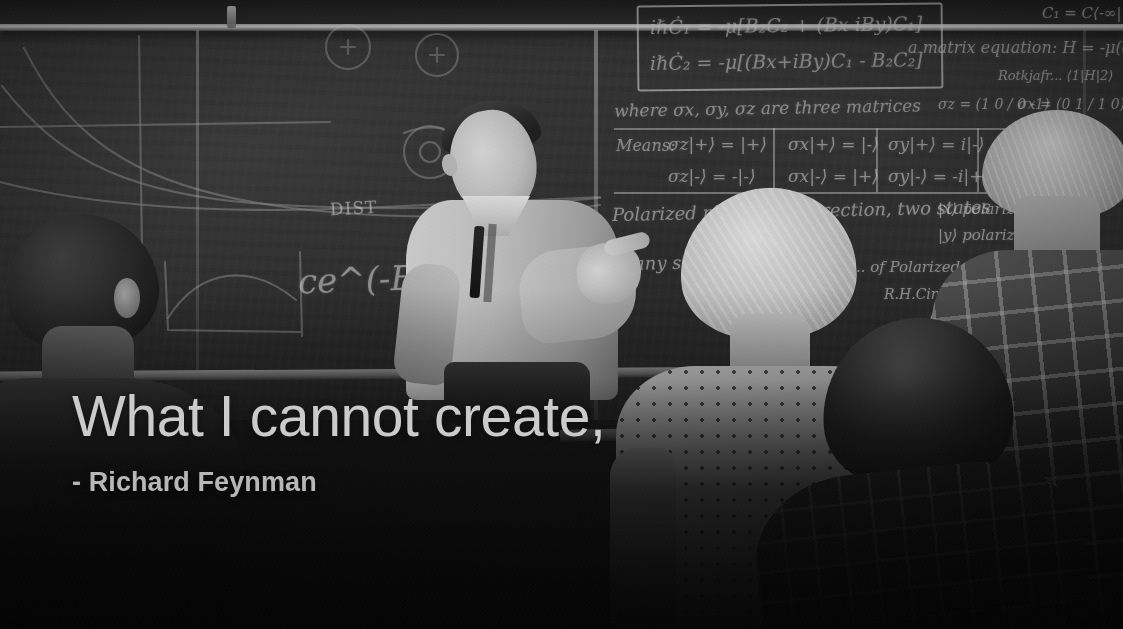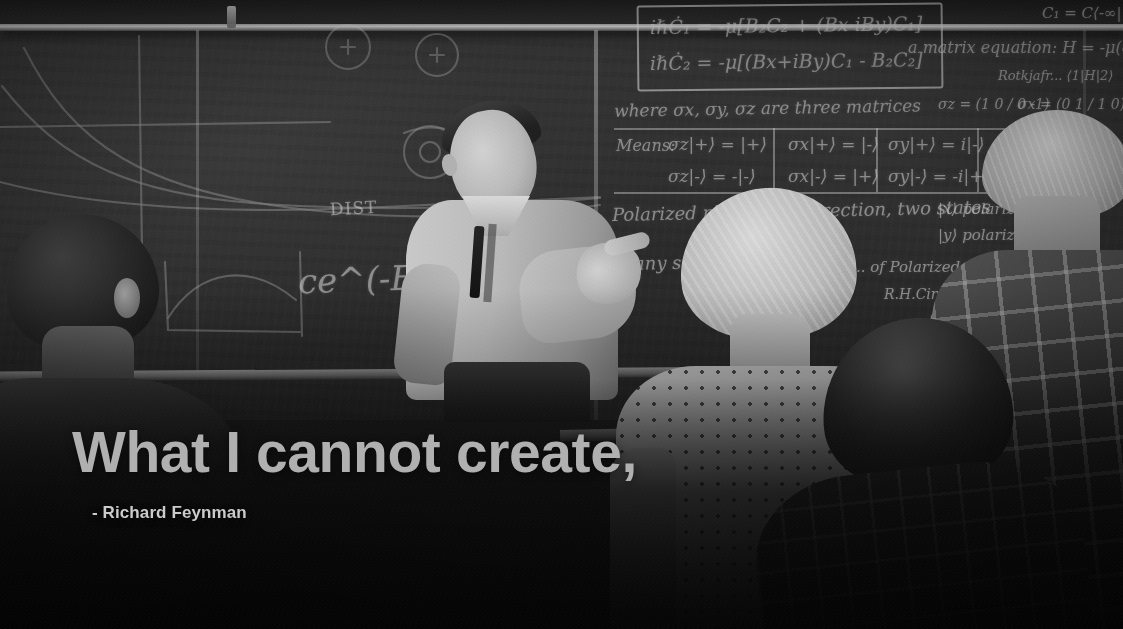--- a/index.html
+++ b/index.html
@@ -282,38 +282,36 @@
   }
 
   
   .quote-block {
     position:absolute;
     left:72px;
     top:383px;
     width:700px;
   }
   .quote-line {
-    color:#84cc16;
+    color:#5eead4;
     font-size:57px;
-    font-weight:700;
+    font-weight:400;
     line-height:66px;
     letter-spacing:-0.4px;
     white-space:nowrap;
     text-shadow: 0 2px 8px rgba(0,0,0,.45);
-    margin-top: 36px;
   }
   .attribution {
     margin-top:18px;
-    color:#5eead4;
-    font-size:17px;
+    color:#fca5a5;
+    font-size:27px;
     font-weight:700;
     letter-spacing:0.1px;
     white-space:nowrap;
     text-shadow: 0 2px 7px rgba(0,0,0,.5);
-    margin-left: 20px;
   }
 </style>
 </head>
 <body>
 
 <div class="stage">
 
   <div class="photo">
 
     <div class="board"></div>

